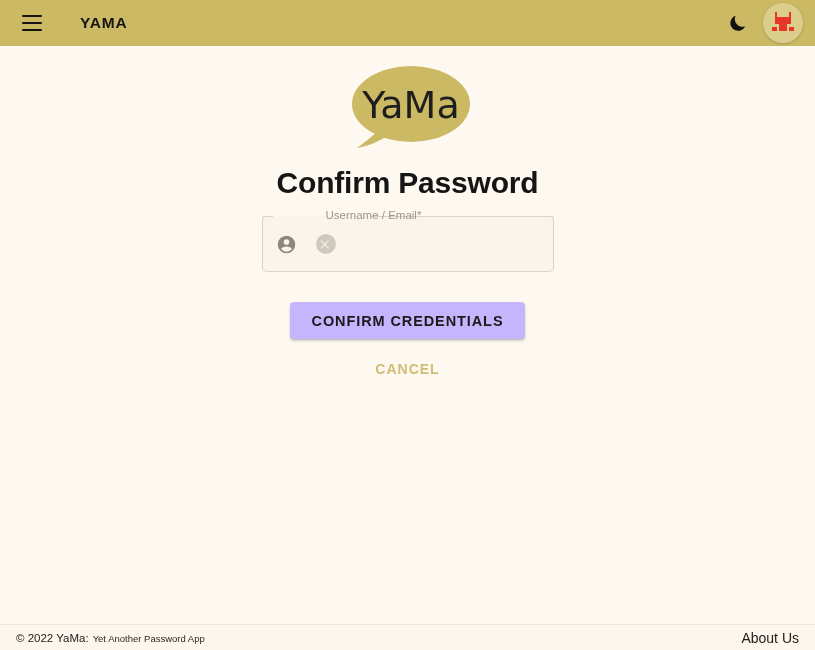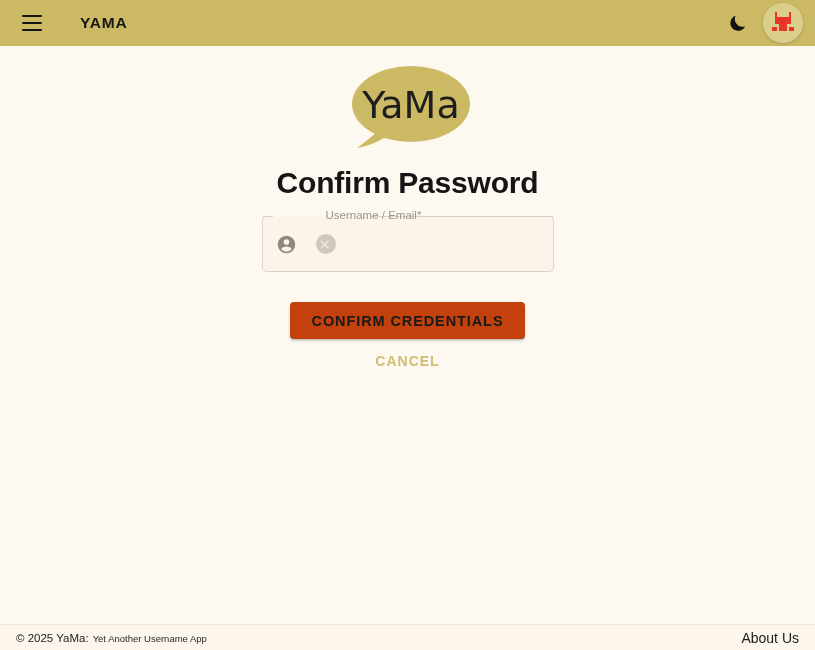--- a/index.html
+++ b/index.html
@@ -209,34 +209,34 @@
     cursor: pointer;
     margin-left: 6px;
   }
 
   
   .confirm-button {
     margin-top: 14px;
     min-width: 210px;
     height: 37px;
     padding: 0 22px;
-    background: #c2410c;
+    background: #c4b5fd;
     color: #1A1A1A;
     border: none;
     border-radius: 4px;
     font-family: "Liberation Sans", sans-serif;
     font-size: 14.5px;
     font-weight: 700;
     letter-spacing: 0.9px;
     cursor: pointer;
     box-shadow: 0 2px 3px rgba(0,0,0,0.16), 0 1px 1px rgba(0,0,0,0.10);
   }
 
   .cancel-button {
-    margin-top: 10px;
+    margin-top: 18px;
     background: none;
     border: none;
     color: #CFBE73;
     font-family: "Liberation Sans", sans-serif;
     font-size: 14px;
     font-weight: 700;
     letter-spacing: 1px;
     cursor: pointer;
     padding: 4px 10px;
   }
@@ -335,17 +335,17 @@
   </div>
 
 
   <button class="confirm-button">CONFIRM CREDENTIALS</button>
 
   <button class="cancel-button">CANCEL</button>
 </main>
 
 <footer class="footer">
   <div class="footer-left">
-    <span>© 2025 YaMa:</span>
-    <span class="footer-tagline">Yet Another Username App</span>
+    <span>© 2022 YaMa:</span>
+    <span class="footer-tagline">Yet Another Password App</span>
   </div>
   <a class="footer-link" href="#">About Us</a>
 </footer>
 
 </body></html>

